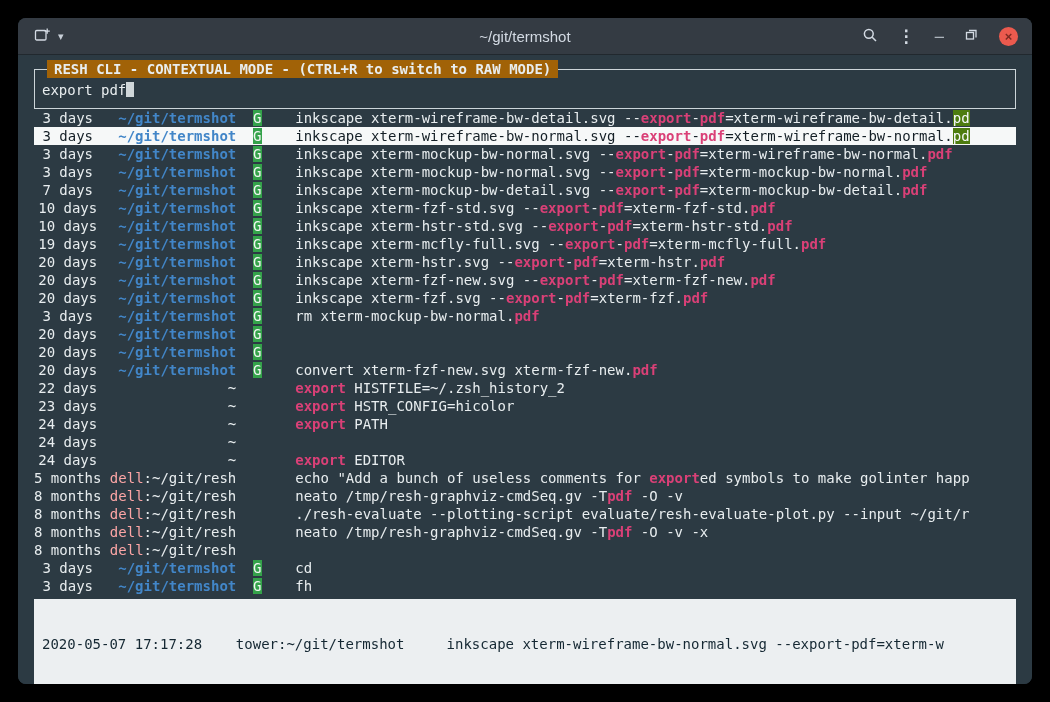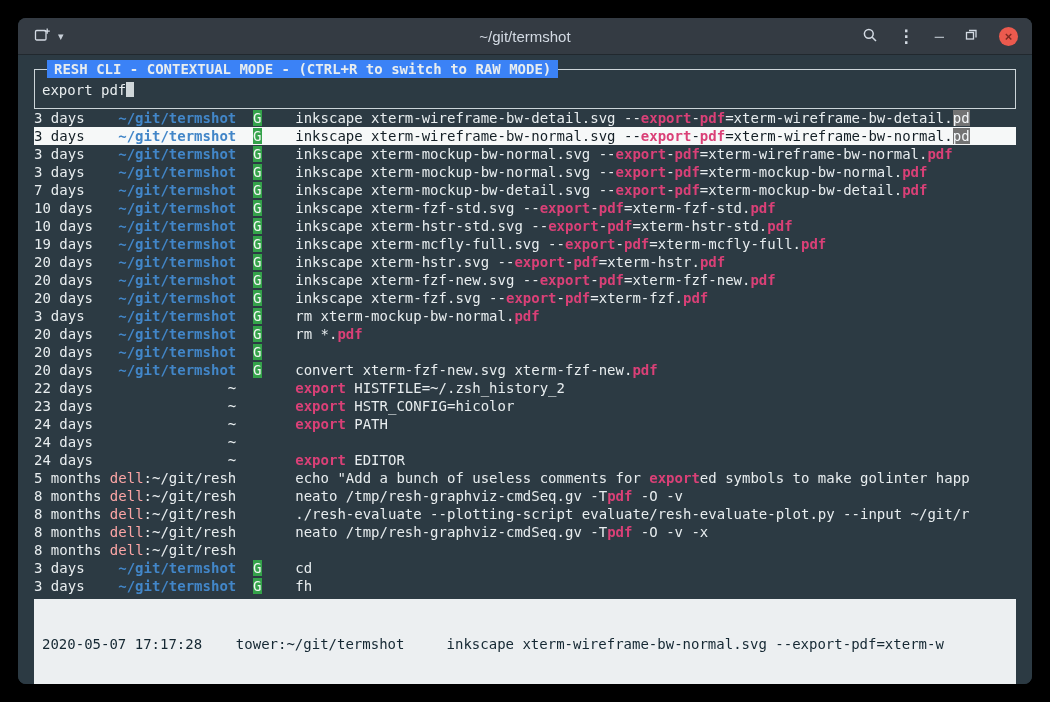--- a/index.html
+++ b/index.html
@@ -16,36 +16,36 @@
   .chev{font-size:11px;color:#c8cfd8}
   .kebab{font-size:17px;font-weight:bold;letter-spacing:0}
   .minim{font-size:13px}
   .closebtn{width:19px;height:19px;border-radius:50%;background:#eb5a4e;color:#7d2a22;font-weight:bold;
     font-size:13px;line-height:19px;text-align:center}
   
   .term{height:630px;box-sizing:border-box;background:#2c3a43;color:#e8edef;
     font:14px/18px "DejaVu Sans Mono",monospace;display:flex;flex-direction:column;padding:6px 16px 0}
   .searchbox{position:relative;flex:none;margin-top:8px;height:40px;box-sizing:border-box;
     border:1px solid #ccd5d9}
-  .legend{position:absolute;top:-10px;left:12px;background:#3b82f6;padding:0 7px;font-weight:bold;white-space:pre}
+  .legend{position:absolute;top:-10px;left:12px;background:#a16207;padding:0 7px;font-weight:bold;white-space:pre}
   .query{padding:11px 0 0 7px;white-space:pre}
   .cursor{display:inline-block;width:8px;height:15px;background:#cfd6d9;vertical-align:-2px}
   .theader{flex:none;margin:13px 0 1px 4ch;text-decoration:underline;white-space:pre}
   .rows{flex:none}
   .row{display:flex;white-space:pre;height:18px}
   .row.selected{background:#f6f8f8;color:#141f26}
-  .col-time{flex:none;width:8ch;text-align:left}
+  .col-time{flex:none;width:8ch;text-align:center}
   .col-host{flex:none;width:15ch;margin-left:1ch;text-align:right}
   .col-flag{flex:none;width:5ch;margin-left:1ch}
   .col-cmd{flex:1;margin-left:1ch;overflow:hidden}
   .seg-n{}
   .seg-k{color:#da4077;font-weight:bold}
   .seg-b{color:#4286c8;font-weight:bold}
   .seg-r{color:#fca5a5}
-  .seg-m{background:#737373;color:#f5f8fa}
+  .seg-m{background:#4d7c0f;color:#f5f8fa}
   .flag-g{background:#34a24a;color:#f2f6f3;margin-left:1ch}
   .status{flex:none;margin-top:4px;background:#eceff1;color:#152833;white-space:pre;padding-left:8px}
   .status div{height:18px}
 </style>
 </head>
 <body>
 
 <div class="window">
 
   <div class="titlebar">
@@ -106,21 +106,21 @@
         <div class="row"><span class="col-time">3 days</span><span class="col-host"><span class="seg-b">~/git/termshot</span></span><span class="col-flag"><span class="flag-g">G</span></span><span class="col-cmd"><span class="seg-n">inkscape xterm-mockup-bw-normal.svg --</span><span class="seg-k">export</span><span class="seg-n">-</span><span class="seg-k">pdf</span><span class="seg-n">=xterm-wireframe-bw-normal.</span><span class="seg-k">pdf</span></span></div>
         <div class="row"><span class="col-time">3 days</span><span class="col-host"><span class="seg-b">~/git/termshot</span></span><span class="col-flag"><span class="flag-g">G</span></span><span class="col-cmd"><span class="seg-n">inkscape xterm-mockup-bw-normal.svg --</span><span class="seg-k">export</span><span class="seg-n">-</span><span class="seg-k">pdf</span><span class="seg-n">=xterm-mockup-bw-normal.</span><span class="seg-k">pdf</span></span></div>
         <div class="row"><span class="col-time">7 days</span><span class="col-host"><span class="seg-b">~/git/termshot</span></span><span class="col-flag"><span class="flag-g">G</span></span><span class="col-cmd"><span class="seg-n">inkscape xterm-mockup-bw-detail.svg --</span><span class="seg-k">export</span><span class="seg-n">-</span><span class="seg-k">pdf</span><span class="seg-n">=xterm-mockup-bw-detail.</span><span class="seg-k">pdf</span></span></div>
         <div class="row"><span class="col-time">10 days</span><span class="col-host"><span class="seg-b">~/git/termshot</span></span><span class="col-flag"><span class="flag-g">G</span></span><span class="col-cmd"><span class="seg-n">inkscape xterm-fzf-std.svg --</span><span class="seg-k">export</span><span class="seg-n">-</span><span class="seg-k">pdf</span><span class="seg-n">=xterm-fzf-std.</span><span class="seg-k">pdf</span></span></div>
         <div class="row"><span class="col-time">10 days</span><span class="col-host"><span class="seg-b">~/git/termshot</span></span><span class="col-flag"><span class="flag-g">G</span></span><span class="col-cmd"><span class="seg-n">inkscape xterm-hstr-std.svg --</span><span class="seg-k">export</span><span class="seg-n">-</span><span class="seg-k">pdf</span><span class="seg-n">=xterm-hstr-std.</span><span class="seg-k">pdf</span></span></div>
         <div class="row"><span class="col-time">19 days</span><span class="col-host"><span class="seg-b">~/git/termshot</span></span><span class="col-flag"><span class="flag-g">G</span></span><span class="col-cmd"><span class="seg-n">inkscape xterm-mcfly-full.svg --</span><span class="seg-k">export</span><span class="seg-n">-</span><span class="seg-k">pdf</span><span class="seg-n">=xterm-mcfly-full.</span><span class="seg-k">pdf</span></span></div>
         <div class="row"><span class="col-time">20 days</span><span class="col-host"><span class="seg-b">~/git/termshot</span></span><span class="col-flag"><span class="flag-g">G</span></span><span class="col-cmd"><span class="seg-n">inkscape xterm-hstr.svg --</span><span class="seg-k">export</span><span class="seg-n">-</span><span class="seg-k">pdf</span><span class="seg-n">=xterm-hstr.</span><span class="seg-k">pdf</span></span></div>
         <div class="row"><span class="col-time">20 days</span><span class="col-host"><span class="seg-b">~/git/termshot</span></span><span class="col-flag"><span class="flag-g">G</span></span><span class="col-cmd"><span class="seg-n">inkscape xterm-fzf-new.svg --</span><span class="seg-k">export</span><span class="seg-n">-</span><span class="seg-k">pdf</span><span class="seg-n">=xterm-fzf-new.</span><span class="seg-k">pdf</span></span></div>
         <div class="row"><span class="col-time">20 days</span><span class="col-host"><span class="seg-b">~/git/termshot</span></span><span class="col-flag"><span class="flag-g">G</span></span><span class="col-cmd"><span class="seg-n">inkscape xterm-fzf.svg --</span><span class="seg-k">export</span><span class="seg-n">-</span><span class="seg-k">pdf</span><span class="seg-n">=xterm-fzf.</span><span class="seg-k">pdf</span></span></div>
         <div class="row"><span class="col-time">3 days</span><span class="col-host"><span class="seg-b">~/git/termshot</span></span><span class="col-flag"><span class="flag-g">G</span></span><span class="col-cmd"><span class="seg-n">rm xterm-mockup-bw-normal.</span><span class="seg-k">pdf</span></span></div>
-        <div class="row"><span class="col-time">20 days</span><span class="col-host"><span class="seg-b">~/git/termshot</span></span><span class="col-flag"><span class="flag-g">G</span></span><span class="col-cmd"><span class="seg-n">rm *.</span><span class="seg-k">pdf</span></span></div>
+        <div class="row"><span class="col-time">20 days</span><span class="col-host"><span class="seg-b">~/git/termshot</span></span><span class="col-flag"><span class="flag-g">G</span></span></div>
         <div class="row"><span class="col-time">20 days</span><span class="col-host"><span class="seg-b">~/git/termshot</span></span><span class="col-flag"><span class="flag-g">G</span></span></div>
         <div class="row"><span class="col-time">20 days</span><span class="col-host"><span class="seg-b">~/git/termshot</span></span><span class="col-flag"><span class="flag-g">G</span></span><span class="col-cmd"><span class="seg-n">convert xterm-fzf-new.svg xterm-fzf-new.</span><span class="seg-k">pdf</span></span></div>
         <div class="row"><span class="col-time">22 days</span><span class="col-host"><span class="seg-n">~</span></span><span class="col-flag"></span><span class="col-cmd"><span class="seg-k">export</span><span class="seg-n"> HISTFILE=~/.zsh_history_2</span></span></div>
         <div class="row"><span class="col-time">23 days</span><span class="col-host"><span class="seg-n">~</span></span><span class="col-flag"></span><span class="col-cmd"><span class="seg-k">export</span><span class="seg-n"> HSTR_CONFIG=hicolor</span></span></div>
         <div class="row"><span class="col-time">24 days</span><span class="col-host"><span class="seg-n">~</span></span><span class="col-flag"></span><span class="col-cmd"><span class="seg-k">export</span><span class="seg-n"> PATH</span></span></div>
         <div class="row"><span class="col-time">24 days</span><span class="col-host"><span class="seg-n">~</span></span><span class="col-flag"></span></div>
         <div class="row"><span class="col-time">24 days</span><span class="col-host"><span class="seg-n">~</span></span><span class="col-flag"></span><span class="col-cmd"><span class="seg-k">export</span><span class="seg-n"> EDITOR</span></span></div>
         <div class="row"><span class="col-time">5 months</span><span class="col-host"><span class="seg-r">dell</span><span class="seg-n">:~/git/resh</span></span><span class="col-flag"></span><span class="col-cmd"><span class="seg-n">echo "Add a bunch of useless comments for </span><span class="seg-k">export</span><span class="seg-n">ed symbols to make golinter happ</span></span></div>
         <div class="row"><span class="col-time">8 months</span><span class="col-host"><span class="seg-r">dell</span><span class="seg-n">:~/git/resh</span></span><span class="col-flag"></span><span class="col-cmd"><span class="seg-n">neato /tmp/resh-graphviz-cmdSeq.gv -T</span><span class="seg-k">pdf</span><span class="seg-n"> -O -v</span></span></div>
         <div class="row"><span class="col-time">8 months</span><span class="col-host"><span class="seg-r">dell</span><span class="seg-n">:~/git/resh</span></span><span class="col-flag"></span><span class="col-cmd"><span class="seg-n">./resh-evaluate --plotting-script evaluate/resh-evaluate-plot.py --input ~/git/r</span></span></div>

